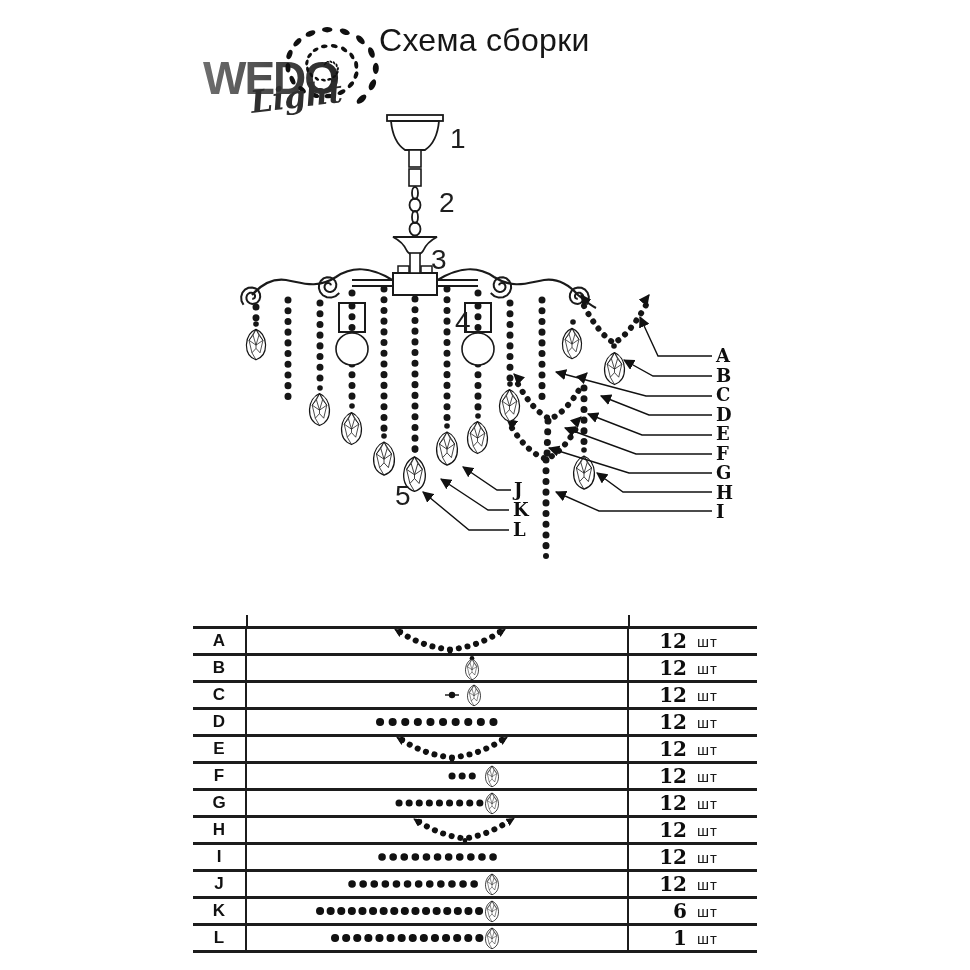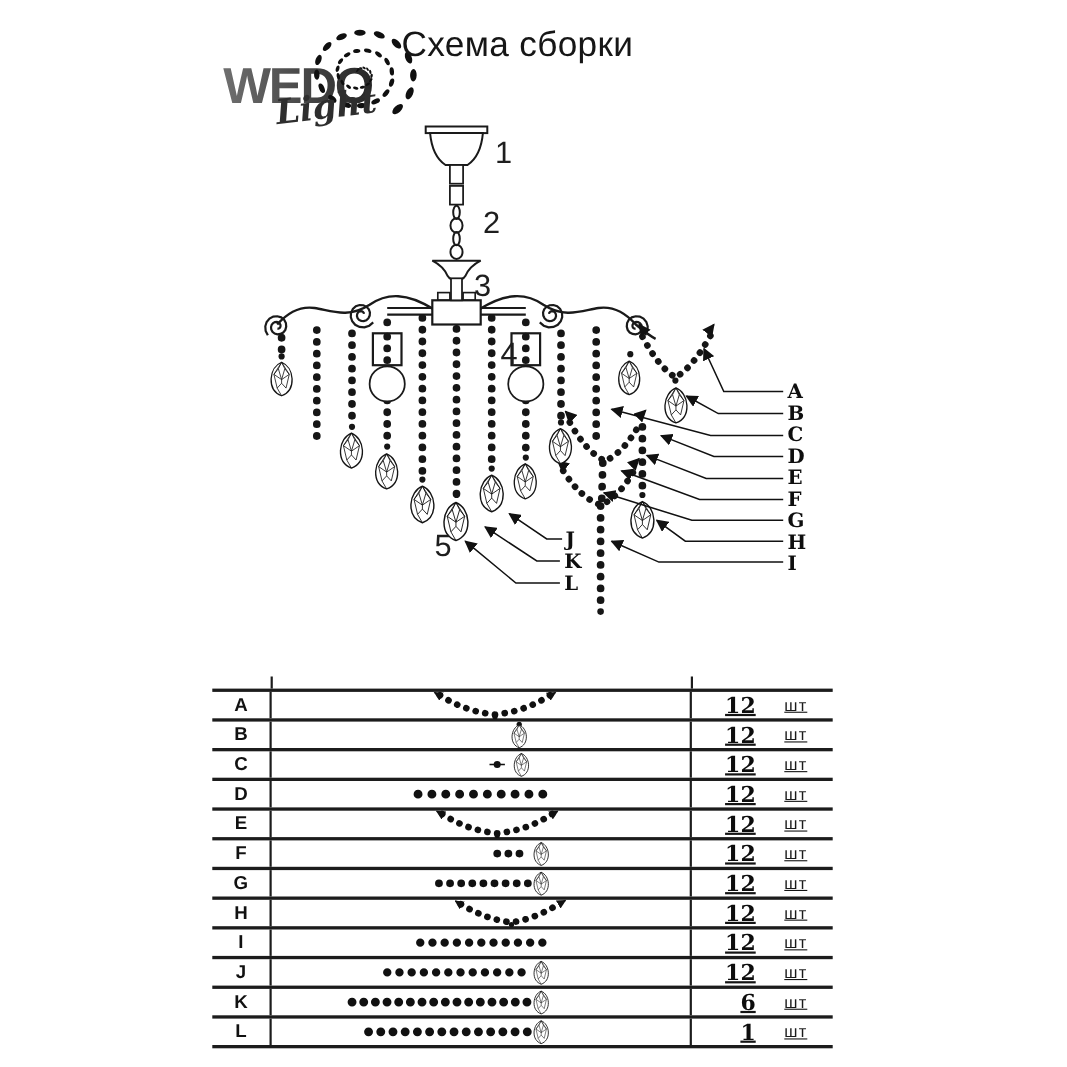--- a/index.html
+++ b/index.html
@@ -3,41 +3,41 @@
 <meta charset="utf-8">
 <style>
   html,body{margin:0;padding:0;}
   body{
     width:970px;height:970px;position:relative;background:#ffffff;
     font-family:"Liberation Sans",sans-serif;color:#141414;overflow:hidden;
   }
   .defs-holder{position:absolute;width:0;height:0;overflow:hidden;}
   
   .logo-svg{position:absolute;left:193px;top:10px;width:190px;height:112px;}
-  .title-block{position:absolute;left:365px;top:22px;text-align:center;}
+  .title-block{position:absolute;left:379px;top:22px;text-align:center;}
   .title-line{font-size:32px;line-height:36px;letter-spacing:.3px;color:#161616;}
   
   .diagram-svg{position:absolute;left:0;top:0;width:970px;height:605px;}
   .ink{stroke:#1a1a1a;fill:none;}
   .beads{stroke:#161616;fill:none;stroke-linecap:round;}
   .leader{stroke:#111;stroke-width:1.4;fill:none;}
   .callout-letter{font-family:"DejaVu Serif",serif;font-weight:bold;font-size:18px;fill:#0e0e0e;}
   .part-number{font-family:"Liberation Sans",sans-serif;font-size:28px;fill:#1e1e1e;}
   
   .parts-table{position:absolute;left:193px;top:626px;width:564px;border-bottom:3px solid #1c1c1c;}
   .ptr{display:flex;height:27px;box-sizing:border-box;border-top:3px solid #1c1c1c;}
   .cell{box-sizing:border-box;display:flex;align-items:center;}
   .cell-letter{width:54px;justify-content:center;border-right:2px solid #1c1c1c;
     font-weight:bold;font-size:17px;color:#111;}
   .cell-img{width:382px;border-right:2px solid #1c1c1c;justify-content:flex-start;}
   .cell-img svg{display:block;overflow:visible;}
-  .cell-qty{flex:1;padding-left:14px;text-decoration:underline;}
+  .cell-qty{flex:1;padding-left:14px;}
   .qty-num{font-family:"DejaVu Serif",serif;font-weight:bold;font-size:20px;color:#0d0d0d;
     width:44px;text-align:right;display:inline-block;}
-  .qty-unit{font-size:15px;color:#1b1b1b;margin-left:26px;letter-spacing:1px;}
+  .qty-unit{font-size:15px;color:#1b1b1b;margin-left:10px;letter-spacing:1px;}
   .vtick{position:absolute;width:2px;height:11px;background:#1c1c1c;top:615px;}
 </style>
 </head>
 <body>
 
 <svg class="defs-holder" aria-hidden="true">
   <defs>
     <symbol id="pend" viewBox="0 0 30 44" overflow="visible">
       <path d="M15,2 C7.5,5 2.5,13 2,22.5 C1.6,33 6.5,40.5 15,43.5 C23.5,40.5 28.4,33 28,22.5 C27.5,13 22.5,5 15,2 Z" fill="#ffffff" stroke="#151515" stroke-width="1.6"></path>
       <path d="M15,2 L5.5,17 L9.5,34 L15,43.5 M15,2 L24.5,17 L20.5,34 M5.5,17 L15,23.5 L24.5,17 M9.5,34 L15,28 L20.5,34 M15,23.5 L15,28 M15,2 L11,10 L5.5,17 M15,2 L19,10 L24.5,17 M11,10 L15,23.5 L19,10" fill="none" stroke="#151515" stroke-width="1"></path>

